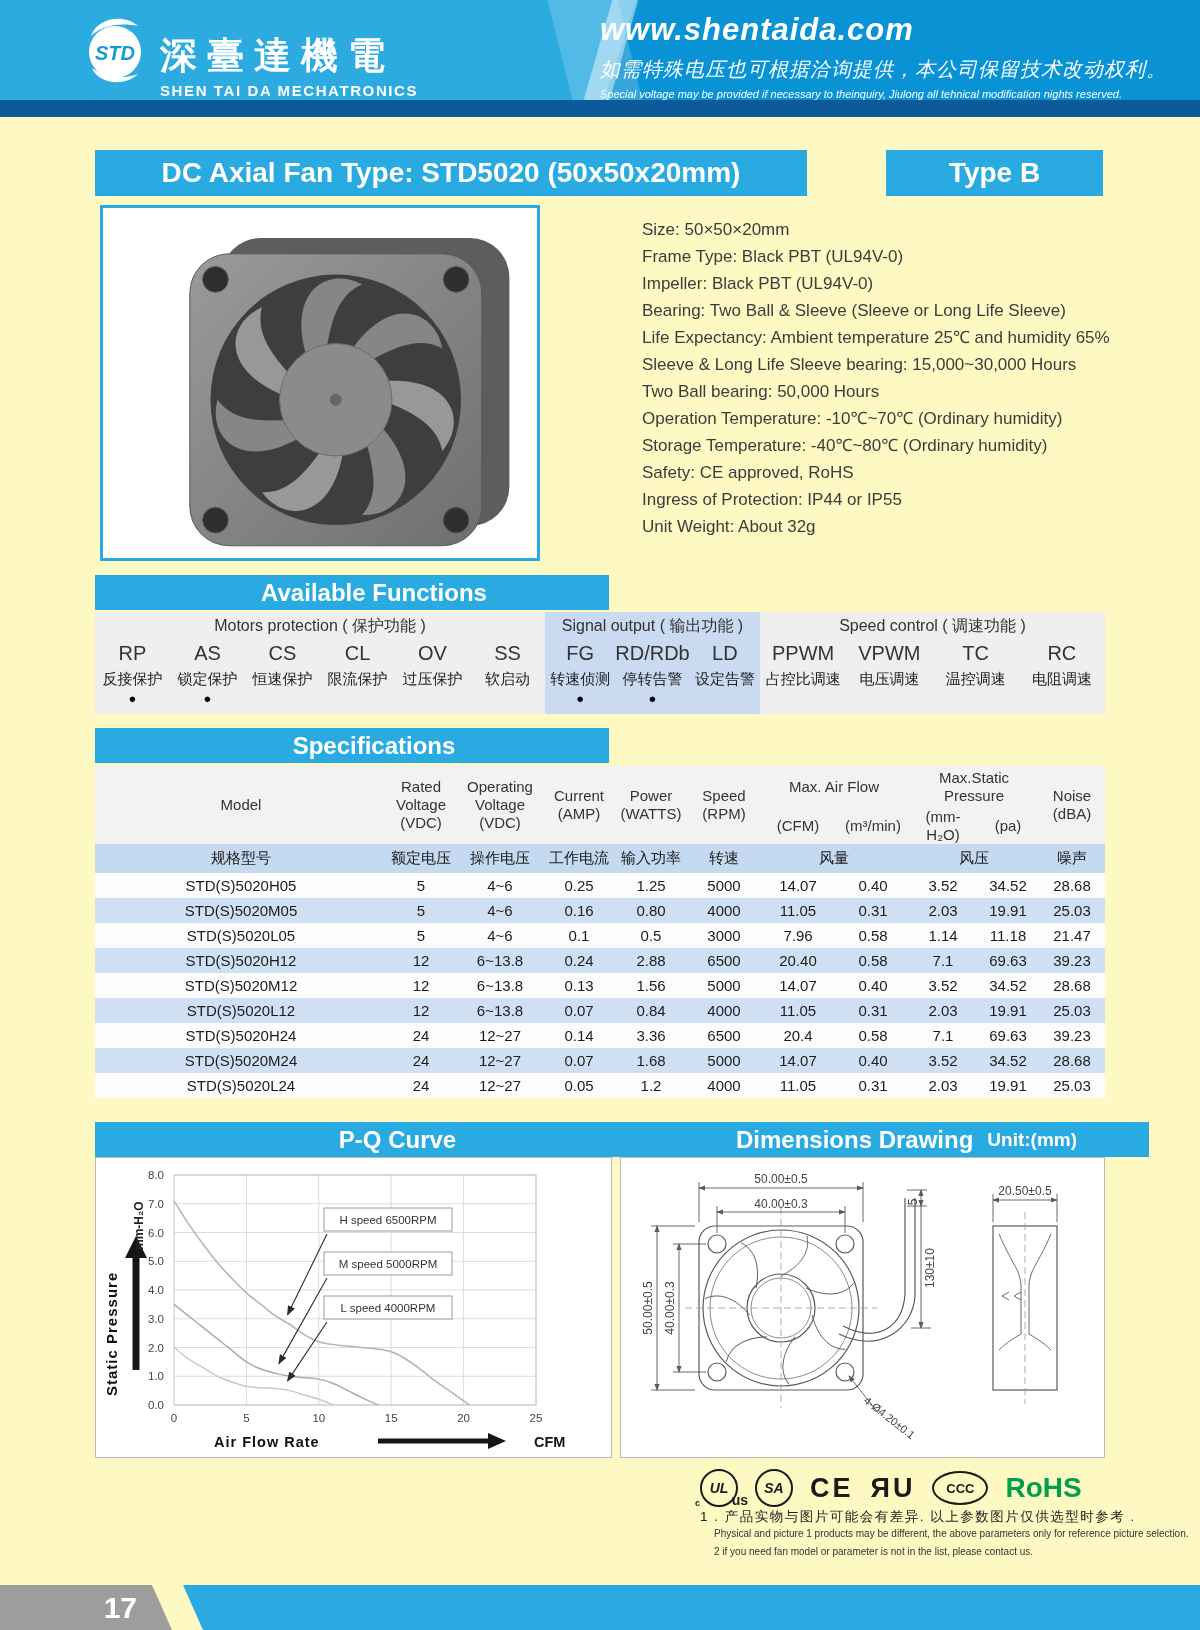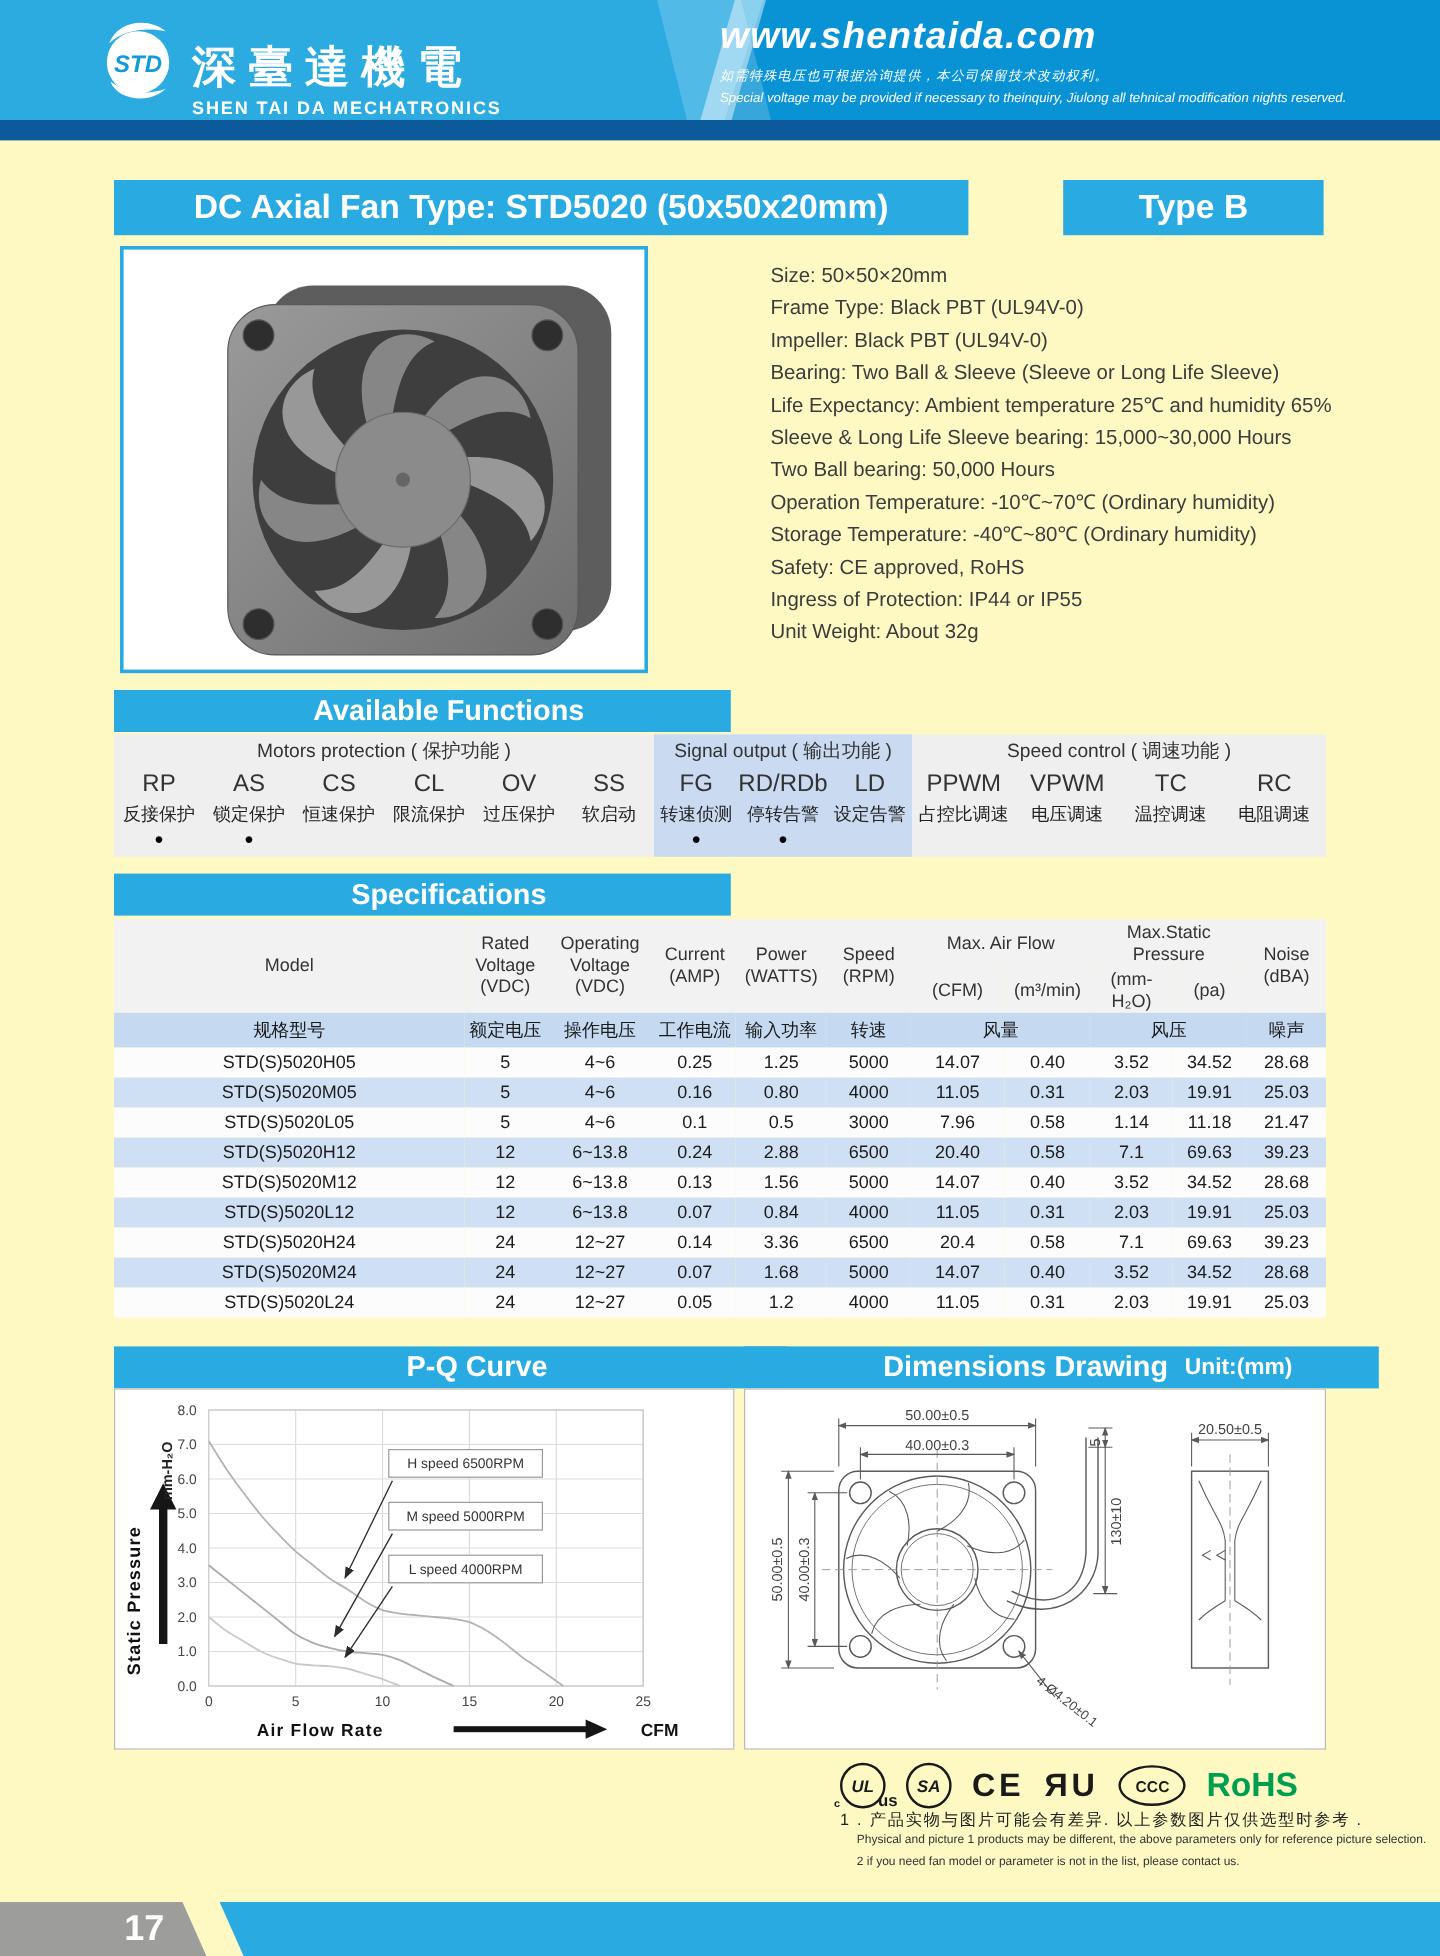--- a/index.html
+++ b/index.html
@@ -10,21 +10,21 @@
   .banner{position:absolute;left:0;top:0;width:1200px;height:100px;background:#0a93d4;overflow:hidden;}
   .banner-light{position:absolute;left:-80px;top:-20px;width:700px;height:140px;background:#2cabe1;transform:skewX(-18deg);}
   .stripe1{position:absolute;left:598px;top:-20px;width:26px;height:140px;background:rgba(255,255,255,.45);transform:skewX(-16deg);}
   .stripe2{position:absolute;left:560px;top:-20px;width:70px;height:140px;background:rgba(255,255,255,.18);transform:skewX(14deg);}
   .logo{position:absolute;left:78px;top:12px;width:76px;height:76px;}
   .company{position:absolute;left:160px;top:14px;color:#fff;margin-top:20px;}
   .company .cn{font-size:37px;font-weight:bold;letter-spacing:10px;line-height:44px;}
   .company .en{font-size:15px;font-weight:bold;letter-spacing:1.6px;margin-top:4px;}
   .banner-right{position:absolute;left:600px;top:12px;width:590px;color:#fff;font-style:italic;}
   .banner-right .site{font-size:31px;font-weight:bold;letter-spacing:1px;}
-  .banner-right .cnote{font-size:11px;margin-top:8px;letter-spacing:1px;}
+  .banner-right .cnote{font-size:20px;margin-top:8px;letter-spacing:1px;}
   .banner-right .enote{font-size:11px;margin-top:5px;}
   .banner-under{position:absolute;left:0;top:100px;width:1200px;height:17px;background:#0d5a9a;}
 
   
   .title-box{position:absolute;top:150px;height:46px;background:#29abe2;color:#fff;
              display:flex;align-items:center;justify-content:center;font-weight:bold;font-size:28px;}
   .title-main{left:95px;width:712px;}
   .title-type{left:886px;width:217px;}
 
   

